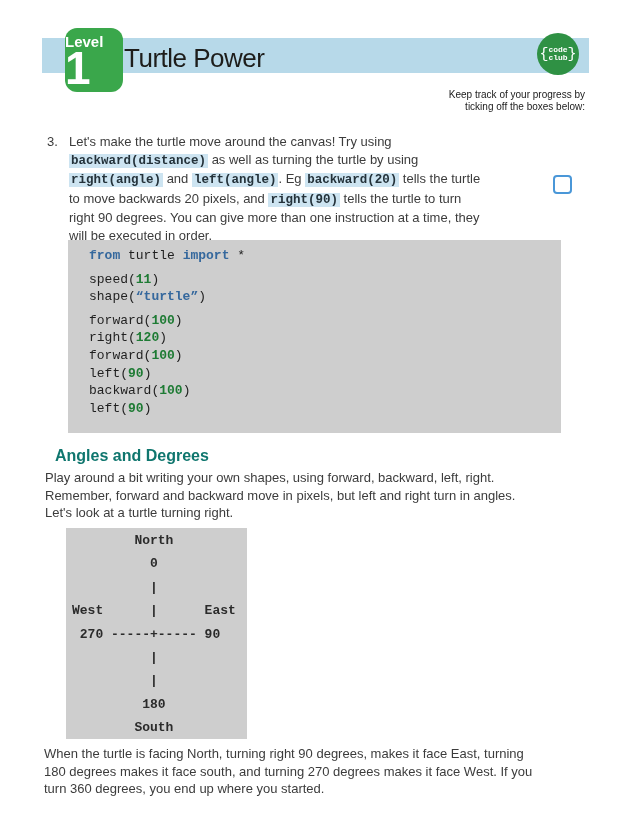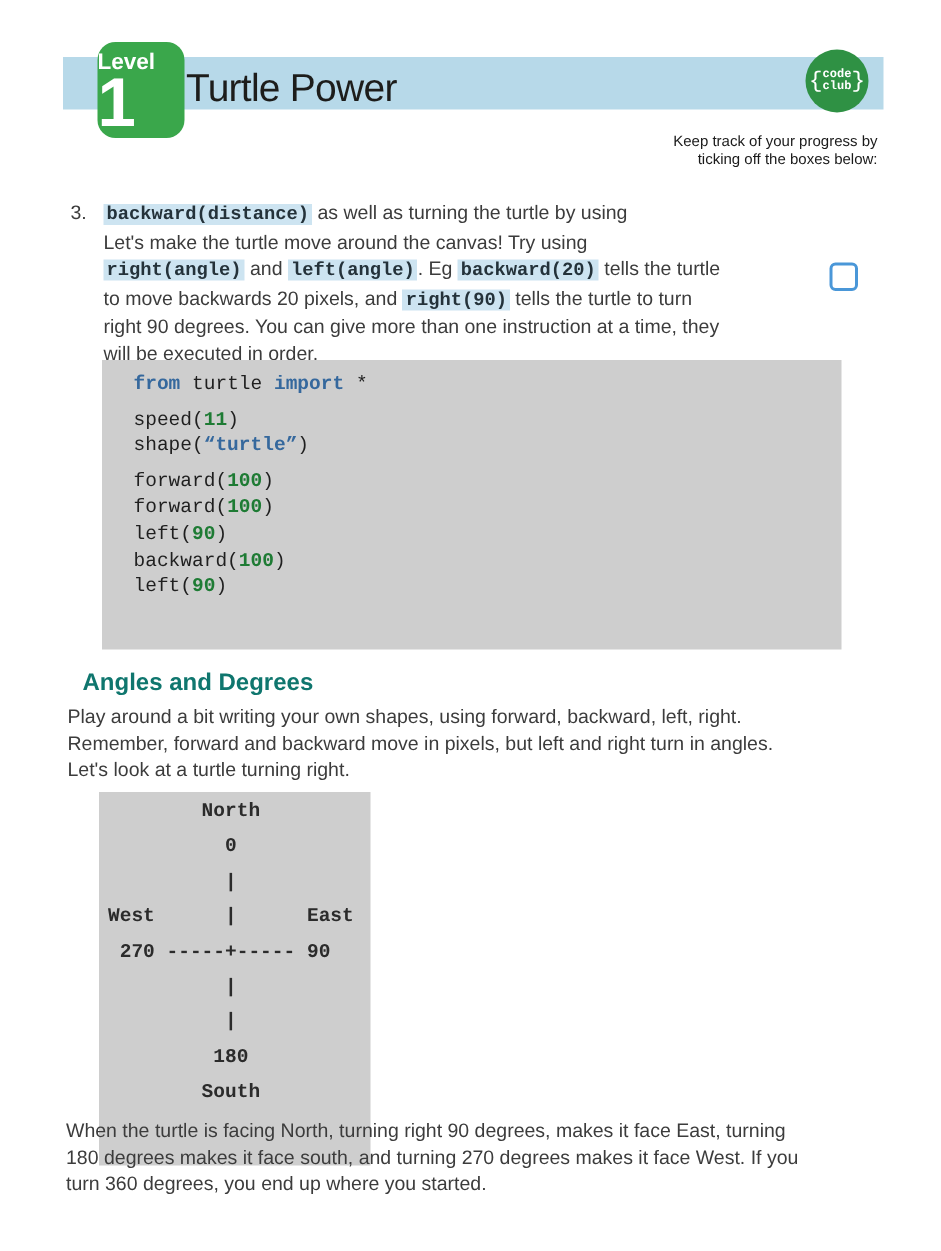--- a/index.html
+++ b/index.html
@@ -44,21 +44,21 @@
                 line-height:17.6px; }
   .code-group { margin-bottom:6px; }
   .tok-p { color:#1f1f1f; font-weight:400; }
   .tok-k { color:#35689d; font-weight:700; }
   .tok-n { color:#1e7b34; font-weight:700; }
   .tok-s { color:#35689d; font-weight:700; }
 
   .section-heading { position:absolute; left:55px; top:447px; font-size:16px; font-weight:700; color:#0f766e; }
   .intro { position:absolute; left:45px; top:469px; }
 
-  .compass-box { position:absolute; left:66px; top:528px; width:181px; height:249px; background:#cecece; }
+  .compass-box { position:absolute; left:66px; top:528px; width:181px; height:211px; background:#cecece; }
   .compass-box pre { font-family:"Liberation Mono", monospace; font-size:13px; font-weight:700;
                      line-height:23.4px; color:#2b2b2b; padding:1px 0 0 6px; }
 
   .outro { position:absolute; left:44px; top:745px; }
   .question { position:absolute; left:44px; top:851px; }
 </style>
 </head>
 <body>
 
 <div class="page">
@@ -82,41 +82,42 @@
   </div>
 
   <div class="progress-note">
       <div class="line">Keep track of your progress by</div>
       <div class="line">ticking off the boxes below:</div>
     </div>
 
   <div class="task bodytext">
     <div class="task-number">3.</div>
     <div class="task-body">
+        <div class="line"><span class="tok-t">Let's make the turtle move around the canvas! Try using</span></div>
         <div class="line"><span class="tok-c">backward(distance)</span><span class="tok-t"> as well as turning the turtle by using</span></div>
-        <div class="line"><span class="tok-t">Let's make the turtle move around the canvas! Try using</span></div>
         <div class="line"><span class="tok-c">right(angle)</span><span class="tok-t"> and </span><span class="tok-c">left(angle)</span><span class="tok-t">. Eg </span><span class="tok-c">backward(20)</span><span class="tok-t"> tells the turtle</span></div>
         <div class="line"><span class="tok-t">to move backwards 20 pixels, and </span><span class="tok-c">right(90)</span><span class="tok-t"> tells the turtle to turn</span></div>
         <div class="line"><span class="tok-t">right 90 degrees. You can give more than one instruction at a time, they</span></div>
         <div class="line"><span class="tok-t">will be executed in order.</span></div>
       </div>
   </div>
 
   <div class="checkbox"></div>
 
   <div class="code-block">
       <div class="code-group">
         <div class="line"><span class="tok-k">from</span><span class="tok-p"> turtle </span><span class="tok-k">import</span><span class="tok-p"> *</span></div>
       </div>
       <div class="code-group">
         <div class="line"><span class="tok-p">speed(</span><span class="tok-n">11</span><span class="tok-p">)</span></div>
         <div class="line"><span class="tok-p">shape(</span><span class="tok-s">“turtle”</span><span class="tok-p">)</span></div>
       </div>
       <div class="code-group">
         <div class="line"><span class="tok-p">forward(</span><span class="tok-n">100</span><span class="tok-p">)</span></div>
+        <div class="line"><span class="tok-p">right(</span><span class="tok-n">120</span><span class="tok-p">)</span></div>
         <div class="line"><span class="tok-p">forward(</span><span class="tok-n">100</span><span class="tok-p">)</span></div>
         <div class="line"><span class="tok-p">left(</span><span class="tok-n">90</span><span class="tok-p">)</span></div>
         <div class="line"><span class="tok-p">backward(</span><span class="tok-n">100</span><span class="tok-p">)</span></div>
         <div class="line"><span class="tok-p">left(</span><span class="tok-n">90</span><span class="tok-p">)</span></div>
       </div>
     </div>
 
   <div class="section-heading">Angles and Degrees</div>
 
   <div class="intro bodytext">

